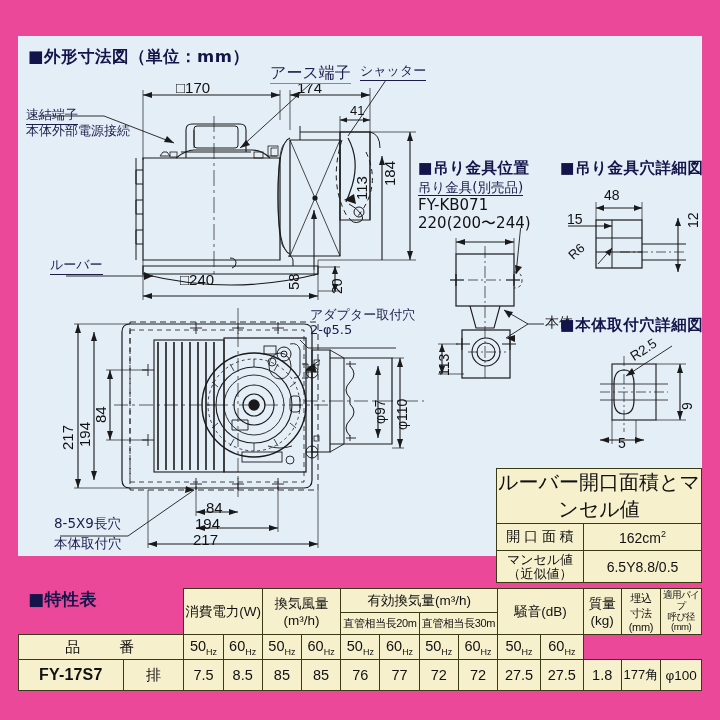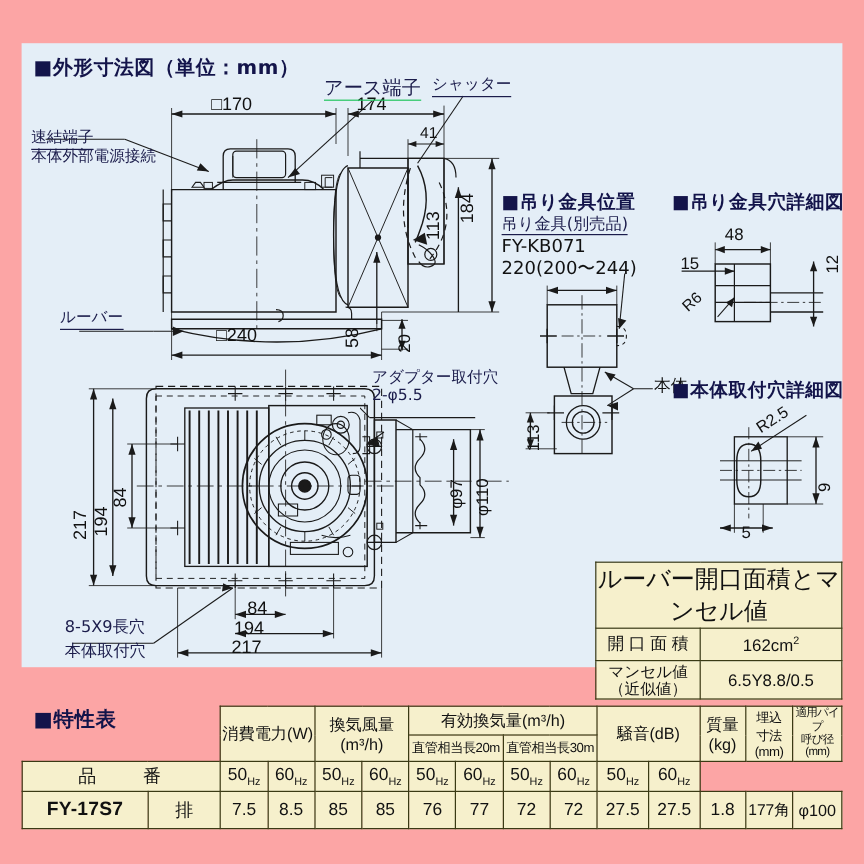--- a/index.html
+++ b/index.html
@@ -1,17 +1,17 @@
 <!DOCTYPE html>
 <html><head>
 <meta charset="utf-8">
 <style>
   html,body{margin:0;padding:0;background:#ffffff;}
   body{width:720px;height:720px;font-family:"DejaVu Sans","Liberation Sans",sans-serif;-webkit-font-smoothing:antialiased;}
-  #page{position:relative;width:720px;height:720px;background:#fca5a5;overflow:hidden;}
+  #page{position:relative;width:720px;height:720px;background:#ec4899;overflow:hidden;}
   
   #panel{position:absolute;left:18px;top:36px;width:684px;height:520px;background:#e4eef7;}
   .abs{position:absolute;}
   .lbl{position:absolute;color:#1b1c4b;font-size:12px;line-height:1.12;white-space:nowrap;}
   .lbl.jp{font-family:"DejaVu Sans","Liberation Sans",sans-serif;}
   .dim{position:absolute;color:#111;font-size:13px;line-height:1;white-space:nowrap;font-family:"Liberation Sans","DejaVu Sans",sans-serif;}
   .dim.rot{transform-origin:0 0;transform:rotate(-90deg);}
   .hdg{position:absolute;color:#13144a;font-weight:700;font-size:16.5px;white-space:nowrap;letter-spacing:.5px;}
   svg{display:block;}
   

